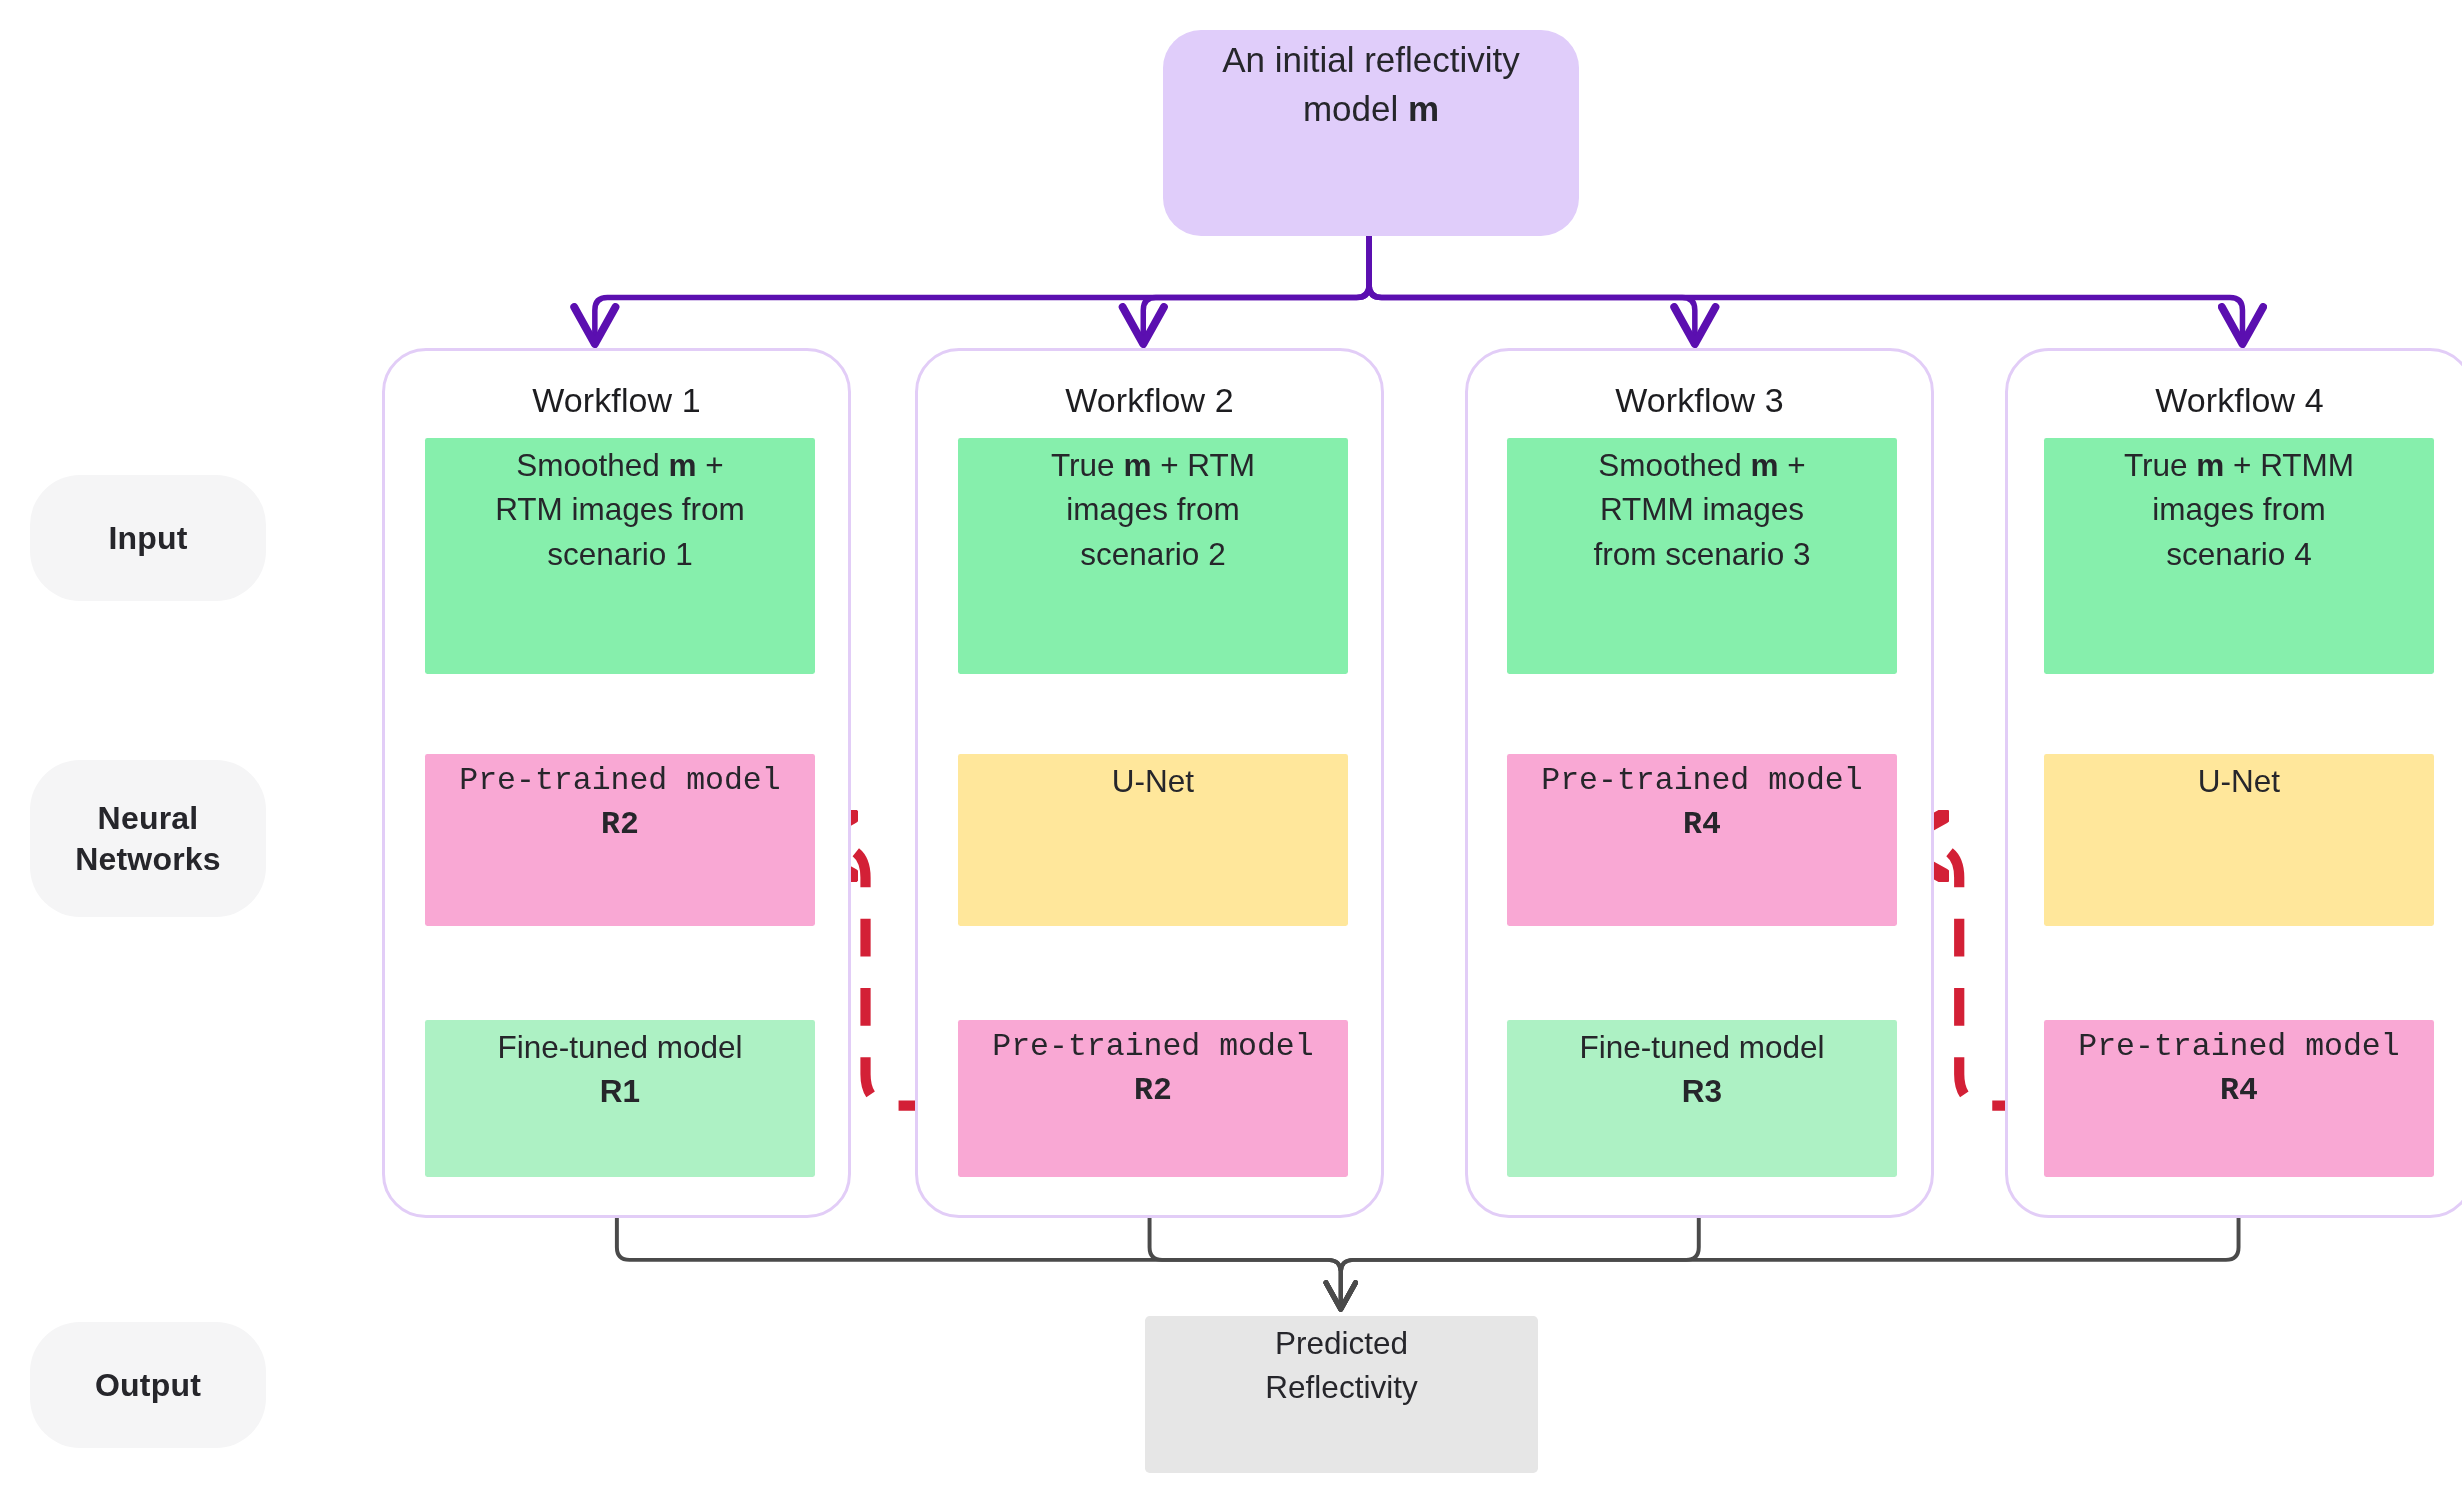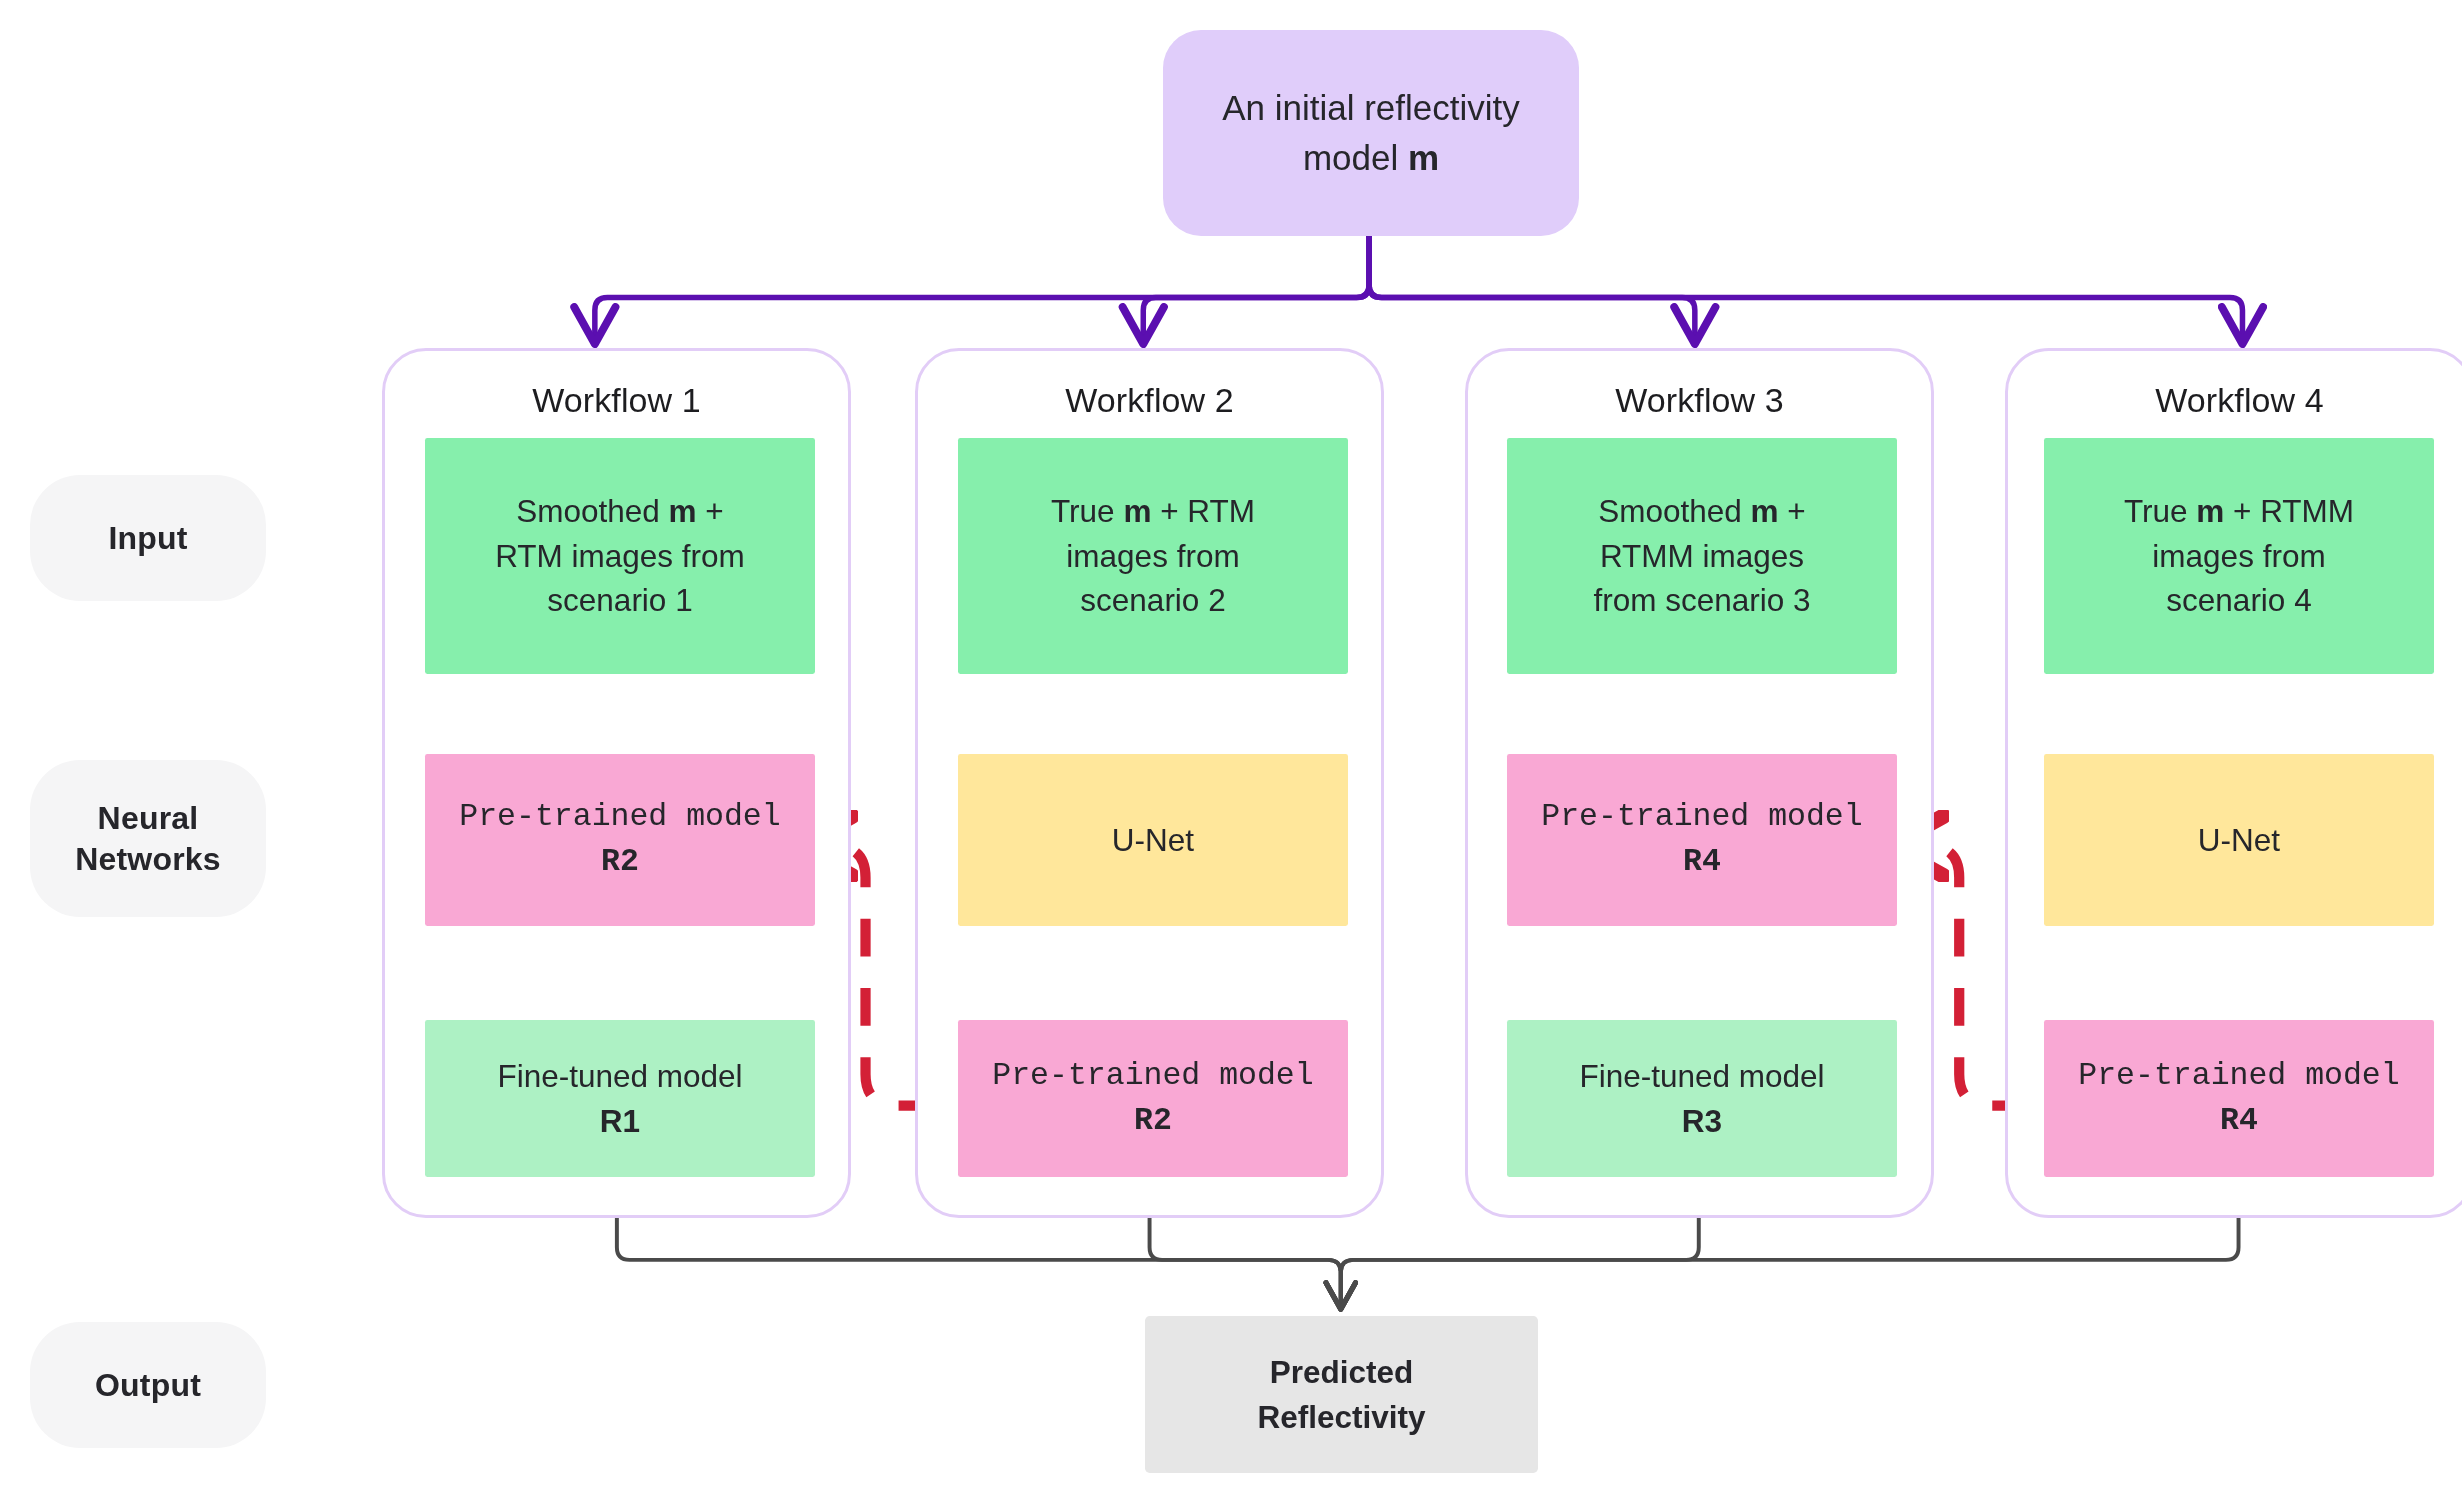--- a/index.html
+++ b/index.html
@@ -53,36 +53,35 @@
     color: #1d1d20;
     letter-spacing: 0.1px;
   }
 
   
   .node {
     position: absolute;
     display: flex;
     flex-direction: column;
     align-items: center;
-    justify-content: center;
     text-align: center;
     font-size: 31.5px;
     line-height: 1.42;
     color: #26262b;
     box-sizing: border-box;
     padding: 4.7px 11px;
     border-radius: 2.4px;
   }
   .node .ln { display: block; white-space: nowrap; }
   .node .bold { font-weight: bold; }
   .node-input   { background: #86efac; }
   .node-pre     { background: #f9a8d4; font-family: Liberation Mono, monospace; }
   .node-unet    { background: #ffe79b; }
   .node-fine    { background: #adf1c4; }
-  .node-output  { background: #e6e6e6; font-weight: bold; }
+  .node-output  { background: #e6e6e6; }
 
   
   #wires {
     position: absolute;
     left: 0; top: 0;
     width: 2462px;
     height: 1500px;
     pointer-events: none;
   }
 </style>

